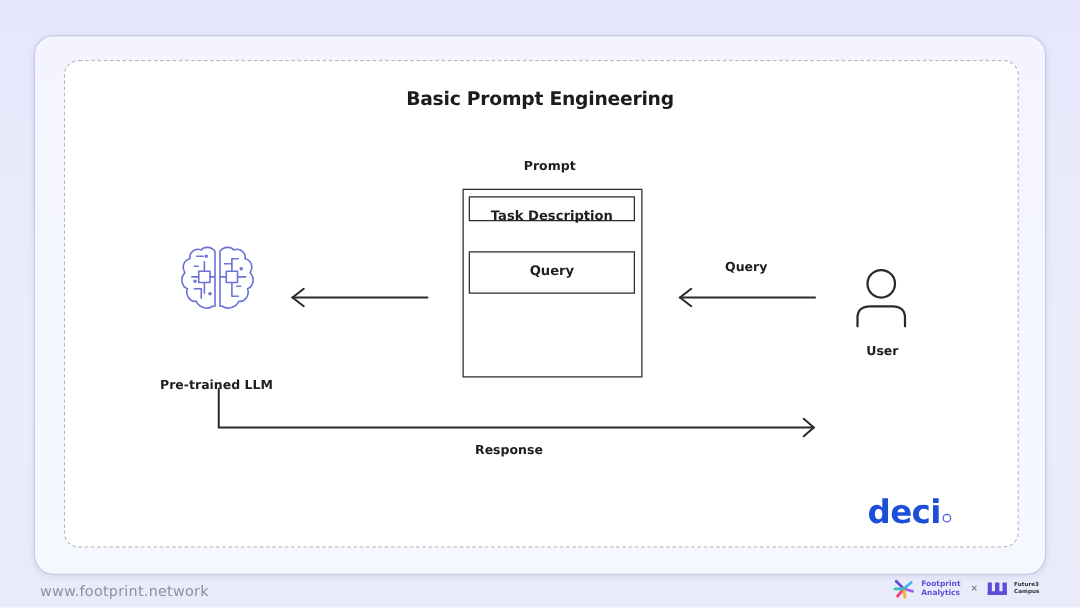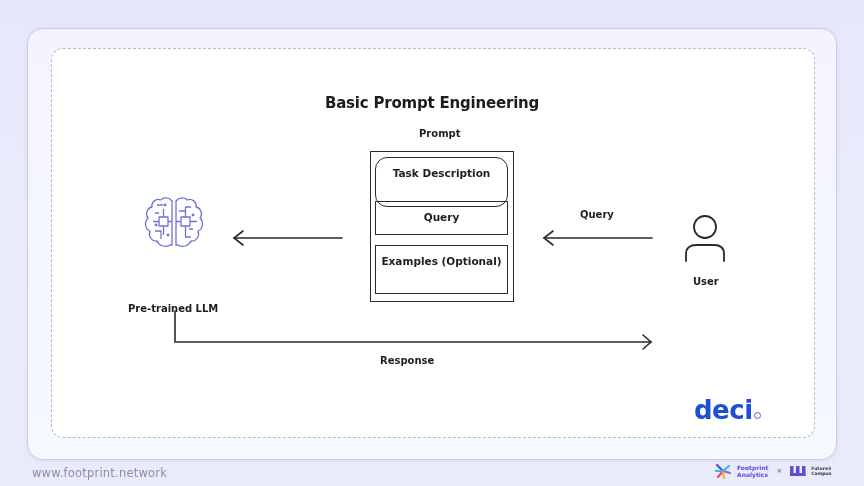--- a/index.html
+++ b/index.html
@@ -14,33 +14,33 @@
     border:1px solid #c9cbe6; border-radius:16px;
     box-shadow: 0 1px 4px rgba(120,120,180,0.15);
   }
   .slide {
     position:absolute; left:51px; top:48px; width:764px; height:390px;
     background:#ffffff; border:1.5px dashed #b7b8c6; border-radius:12px;
     box-sizing:border-box;
   }
   .title {
     position:absolute; left:0; width:864px; top:70px; text-align:center;
-    font-size:15px; font-weight:bold; color:#1c1c1c; letter-spacing:-0.2px;margin-top:24px;
+    font-size:15px; font-weight:bold; color:#1c1c1c; letter-spacing:-0.2px;
   }
   .label { position:absolute; font-size:10px; font-weight:bold; color:#1e1e1e; white-space:nowrap; }
   .prompt-title { left:419px; top:128px; }
   .prompt-box {
     position:absolute; left:370px; top:151px; width:144px; height:151px;
     border:1.8px solid #2a2a2a; box-sizing:border-box;
   }
   .prompt-section {
     position:absolute; left:4px; width:133px; box-sizing:border-box;
     border:1.8px solid #2a2a2a; font-size:10.5px; font-weight:bold; color:#1e1e1e; text-align:center;
   }
-  .sec-task { top:5px; height:50px; line-height:31px;border-radius:12px; }
+  .sec-task { top:5px; height:20px; line-height:31px; }
   .sec-query { top:49px; height:34px; line-height:31px; }
   .sec-examples { top:93px; height:49px; padding-top:9px; }
   .llm-label { left:128px; top:263px;margin-top:40px; }
   .user-label { left:693px; top:276px; }
   .query-label { left:580px; top:209px; }
   .response-label { left:380px; top:355px;text-align:right; }
   svg.lines { position:absolute; left:0; top:0; }
   .brain { position:absolute; left:143px; top:195px; }
   .user-icon { position:absolute; left:681px; top:213px; }
   .deci { position:absolute; left:694px; top:395px; font-size:26px; font-weight:bold; color:#1d4ed8; letter-spacing:-0.5px;text-align:center; }
@@ -74,21 +74,20 @@
   <g stroke="#2a2a2a" stroke-width="1.6" fill="none" stroke-linecap="round">
     <polyline points="175,311 175,342 651,342"></polyline>
     <polyline points="643,335 651,342 643,349"></polyline>
   </g>
 </svg>
 
 <div class="label prompt-title">Prompt</div>
 <div class="prompt-box">
   <div class="prompt-section sec-task">Task Description</div>
   <div class="prompt-section sec-query">Query</div>
-  <div class="prompt-section sec-examples">Examples (Optional)</div>
 </div>
 
 <svg class="brain" width="62" height="56" viewBox="0 0 62 56">
   <g stroke="#6b74d6" stroke-width="1.3" fill="none" stroke-linejoin="round">
     <path d="M29,6 C26,2 20,2 18,5 C13,3 8,7 9,12 C4,13 2,19 5,23 C1,27 2,34 7,36 C5,41 9,47 14,46 C16,51 23,53 27,50 L29,50 Z"></path>
     <path d="M33,6 C36,2 42,2 44,5 C49,3 54,7 53,12 C58,13 60,19 57,23 C61,27 60,34 55,36 C57,41 53,47 48,46 C46,51 39,53 35,50 L33,50 Z"></path>
     <rect x="16" y="22" width="9" height="9"></rect>
     <rect x="38" y="22" width="9" height="9"></rect>
     <path d="M20.5,22 V14 M16,26.5 H10 M25,26.5 H29 M20.5,31 V40 M14,10 H20 M12,18 H16 M12,36 H18 V44"></path>
     <path d="M42.5,22 V12 H48 M47,26.5 H54 M38,26.5 H33 M42.5,31 V42 H48 M36,16 H42 M50,34 H46"></path>

